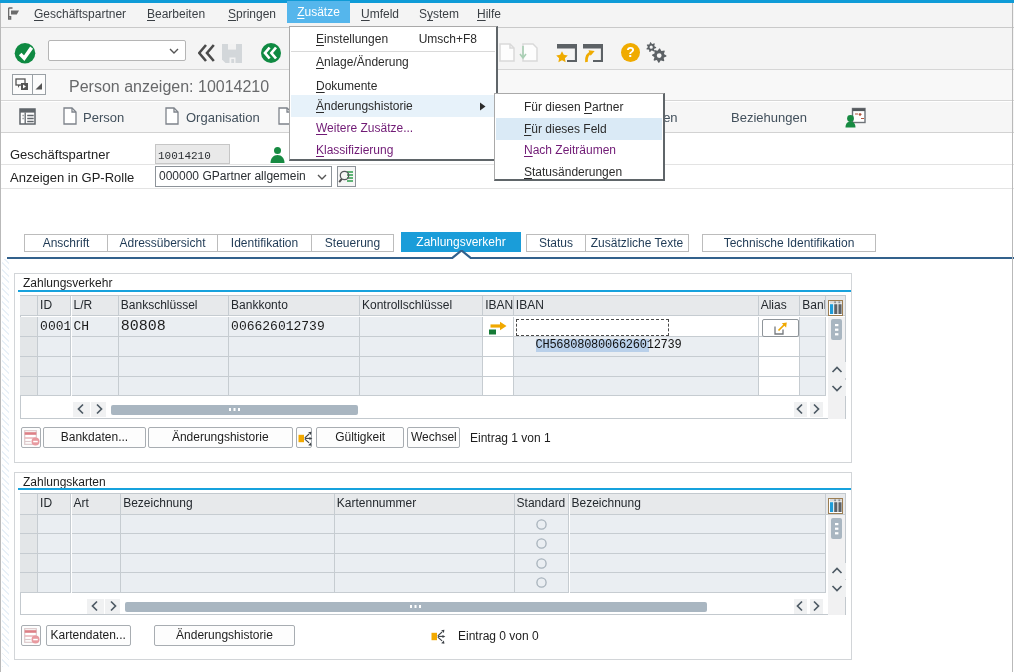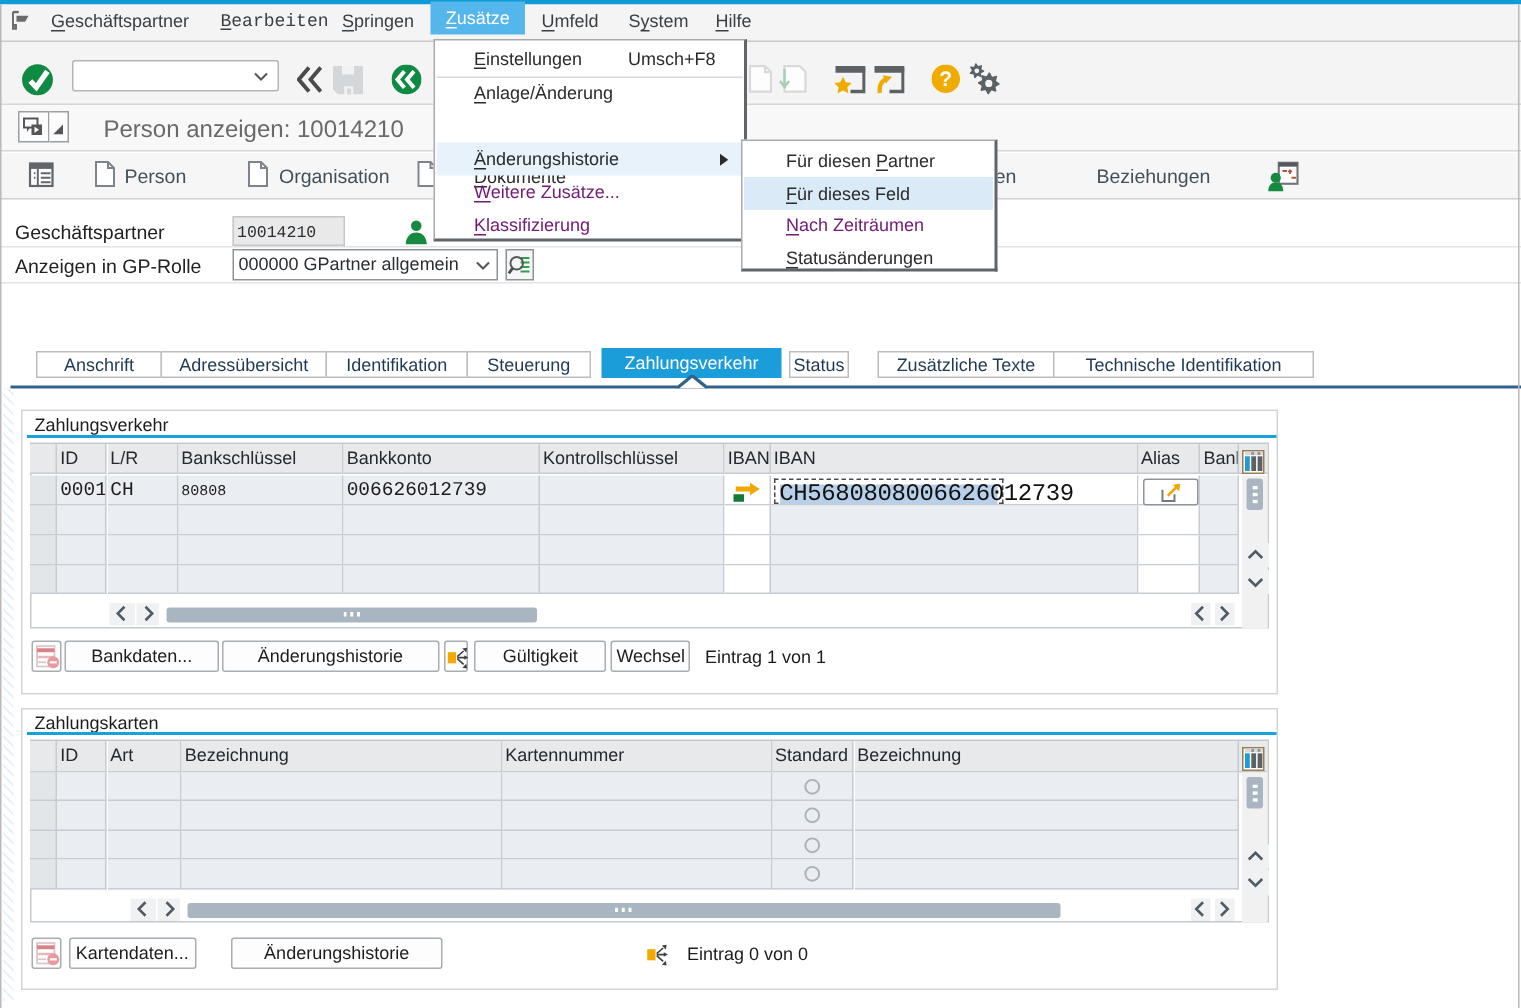--- a/index.html
+++ b/index.html
@@ -42,21 +42,21 @@
 #hatch { left:2px; top:259px; width:7px; height:408px;
   background:repeating-linear-gradient(45deg, #e9f1f8 0, #e9f1f8 1.4px, #ffffff 1.4px, #ffffff 4.6px); }
 </style>
 </head>
 <body>
 <div class="abs" id="topline"></div>
 <div class="abs" id="hatch"></div>
 
 <div class="abs" id="menubar"></div>
 <div class="mitem" style="left:34px; top:3px;"><u>G</u>eschäftspartner</div>
-<div class="mitem" style="left:147px; top:3px;font-family:Liberation Mono, monospace;"><u>B</u>earbeiten</div>
+<div class="mitem" style="left:147px; top:3px;"><u>B</u>earbeiten</div>
 <div class="mitem" style="left:228px; top:3px;"><u>S</u>pringen</div>
 <div class="abs" id="mhl">
     <span><u>Z</u>usätze</span>
   </div>
 <div class="mitem" style="left:361px; top:3px;"><u>U</u>mfeld</div>
 <div class="mitem" style="left:419px; top:3px;">S<u>y</u>stem</div>
 <div class="mitem" style="left:477px; top:3px;"><u>H</u>ilfe</div>
 <svg class="abs" style="left:8px; top:7px;" width="12" height="13" viewBox="0 0 12 13">
   <path d="M0.5 1 v11 h2 v-2.2 h-2 M0.5 1 h4" stroke="#6b6b6b" stroke-width="1.6" fill="none"></path>
   <path d="M3 3.5 h8 l-2.2 4 h-5.8 z" fill="#6b6b6b"></path>
@@ -182,22 +182,22 @@
     <circle cx="6.5" cy="8.5" r="4.2" fill="none" stroke="#54585c" stroke-width="1.3"></circle>
     <path d="M3.8 11.8 L1.2 15.2" stroke="#4d4d4d" stroke-width="1.9"></path>
   </svg>
 </div>
 
 <div class="tab" style="left:24px; width:84px;">Anschrift</div>
 <div class="tab" style="left:107px; width:111px;">Adressübersicht</div>
 <div class="tab" style="left:217px; width:95px;">Identifikation</div>
 <div class="tab" style="left:311px; width:83px;">Steuerung</div>
 <div id="tabactive">Zahlungsverkehr</div>
-<div class="tab" style="left:526px; width:40px;">Status</div>
-<div class="tab" style="left:585px; width:118px;">Zusätzliche Texte</div>
+<div class="tab" style="left:526px; width:60px;">Status</div>
+<div class="tab" style="left:585px; width:104px;">Zusätzliche Texte</div>
 <div class="tab" style="left:702px; width:174px;">Technische Identifikation</div>
 <div id="navline"></div>
 <svg class="abs" style="left:452px; top:250px; z-index:5;" width="19" height="9" viewBox="0 0 19 9">
   <path d="M0 9 L9.5 0.5 L19 9 z" fill="#fff"></path>
   <path d="M-1 9 L9.5 0.5 L20 9" fill="none" stroke="#32618c" stroke-width="2.2"></path>
 </svg>
 
 <div class="gbox" style="top:273px; height:190px;">
   <div class="glabel">Zahlungsverkehr</div>
   <div class="gline" style="top:16px;"></div>
@@ -233,21 +233,21 @@
       <span style="display:block; line-height:18.6px; padding-left:2px; white-space:nowrap; overflow:hidden;">Bank</span>
     </div>
 <div class="cell rcell selcol" style="left:19.6px; top:316.5px; width:18.5px; height:20.5px;"></div>
 <div class="cell rcell" style="left:38.1px; top:316.5px; width:33.4px; height:20.5px;">
       <span style="display:block; line-height:18.5px; padding-left:2px; white-space:nowrap; overflow:hidden;"><span class="mono" style="font-size:13px;">0001</span></span>
     </div>
 <div class="cell rcell" style="left:71.5px; top:316.5px; width:47.3px; height:20.5px;">
       <span style="display:block; line-height:18.5px; padding-left:2px; white-space:nowrap; overflow:hidden;"><span class="mono" style="font-size:13px;">CH</span></span>
     </div>
 <div class="cell rcell" style="left:118.8px; top:316.5px; width:110.3px; height:20.5px;">
-      <span style="display:block; line-height:18.5px; padding-left:2px; white-space:nowrap; overflow:hidden;"><span class="mono" style="font-size:10px;">80808</span></span>
+      <span style="display:block; line-height:18.5px; padding-left:2px; white-space:nowrap; overflow:hidden;"><span class="mono" style="font-size:15px;">80808</span></span>
     </div>
 <div class="cell rcell" style="left:229.1px; top:316.5px; width:130.9px; height:20.5px;">
       <span style="display:block; line-height:18.5px; padding-left:2px; white-space:nowrap; overflow:hidden;"><span class="mono" style="font-size:13px;">006626012739</span></span>
     </div>
 <div class="cell rcell" style="left:360px; top:316.5px; width:123.2px; height:20.5px;"></div>
 <div class="cell rcell wcell" style="left:483.2px; top:316.5px; width:30.6px; height:20.5px;"></div>
 <div class="cell rcell wcell" style="left:513.8px; top:316.5px; width:244.9px; height:20.5px;"></div>
 <div class="cell rcell wcell" style="left:758.7px; top:316.5px; width:41.6px; height:20.5px;"></div>
 <div class="cell rcell" style="left:800.3px; top:316.5px; width:25.4px; height:20.5px;"></div>
 <div class="cell rcell selcol" style="left:19.6px; top:337px; width:18.5px; height:20px;"></div>
@@ -274,21 +274,21 @@
 <div class="cell rcell" style="left:38.1px; top:377px; width:33.4px; height:19px;"></div>
 <div class="cell rcell" style="left:71.5px; top:377px; width:47.3px; height:19px;"></div>
 <div class="cell rcell" style="left:118.8px; top:377px; width:110.3px; height:19px;"></div>
 <div class="cell rcell" style="left:229.1px; top:377px; width:130.9px; height:19px;"></div>
 <div class="cell rcell" style="left:360px; top:377px; width:123.2px; height:19px;"></div>
 <div class="cell rcell wcell" style="left:483.2px; top:377px; width:30.6px; height:19px;"></div>
 <div class="cell rcell" style="left:513.8px; top:377px; width:244.9px; height:19px;"></div>
 <div class="cell rcell wcell" style="left:758.7px; top:377px; width:41.6px; height:19px;"></div>
 <div class="cell rcell" style="left:800.3px; top:377px; width:25.4px; height:19px;"></div>
 <div class="abs" style="left:515.5px; top:318.5px; width:153px; height:17px; border:1px dashed #4a4a4a; z-index:2;">
-  <span class="mono" style="display:block; background:#b9d0ea; margin:3px; font-size:16px; letter-spacing:-0.25px; line-height:13px; color:#111;">CH5680808006626012739</span>
+  <span class="mono" style="display:block; background:#b9d0ea; margin:19px; font-size:12px; letter-spacing:-0.25px; line-height:13px; color:#111;">CH5680808006626012739</span>
 </div>
 <svg class="abs" style="left:488px; top:320px; z-index:2;" width="20" height="15" viewBox="0 0 20 15">
   <rect x="1" y="9.5" width="7" height="5" fill="#157a36"></rect>
   <path d="M2.5 6 h10" stroke="#f0a800" stroke-width="3.2"></path>
   <path d="M12 1.8 l6.5 4.2 -6.5 4.2 z" fill="#f0a800"></path>
 </svg>
 <div class="abs" style="left:762px; top:319px; width:37px; height:18px; background:#fff; border:1px solid #8f959a; border-radius:2px; z-index:2;">
   <svg style="position:absolute; left:11px; top:2px;" width="14" height="13" viewBox="0 0 14 13">
     <path d="M1 4.5 v7.5 h8 v-4.5" fill="none" stroke="#75797d" stroke-width="1.3"></path>
     <path d="M4.5 8.5 L10.5 2.5" stroke="#f0a800" stroke-width="1.7" fill="none"></path>
@@ -531,21 +531,21 @@
     <path d="M14.3 7.4 l-2.8 -1.5 v3 z" fill="#3c4146"></path>
   </svg>
 </div>
     <div class="abs" style="left:458px; top:629px; font-size:12px; color:#1d1d1d;">Eintrag 0 von 0</div>
 </div>
 
 <div id="menu1">
   <div class="mi" style="top:1px;"><u>E</u>instellungen<span class="rt">Umsch+F8</span></div>
   <div style="position:absolute; left:1px; right:1px; top:23.5px; height:1px; background:#d9d9d9;"></div>
   <div class="mi" style="top:24px;"><u>A</u>nlage/Änderung</div>
-  <div class="mi" style="top:48px;margin-top:32px;"><u>D</u>okumente</div>
+  <div class="mi" style="top:48px;"><u>D</u>okumente</div>
   <div class="mi" style="top:68px; background:#e7f2fa;"><u>Ä</u>nderungshistorie
     <svg style="position:absolute; right:9px; top:7px;" width="6" height="9" viewBox="0 0 6 9">
         <path d="M0 0.5 L5.5 4.5 L0 8.5 z" fill="#2b2b2b"></path>
       </svg>
   </div>
   <div class="mi dis" style="top:90px;"><u>W</u>eitere Zusätze...</div>
   <div class="mi dis" style="top:112px;"><u>K</u>lassifizierung</div>
 </div>
 <div id="menu2">
   <div class="mi" style="top:2px; padding-left:28px;">Für diesen <u>P</u>artner</div>

